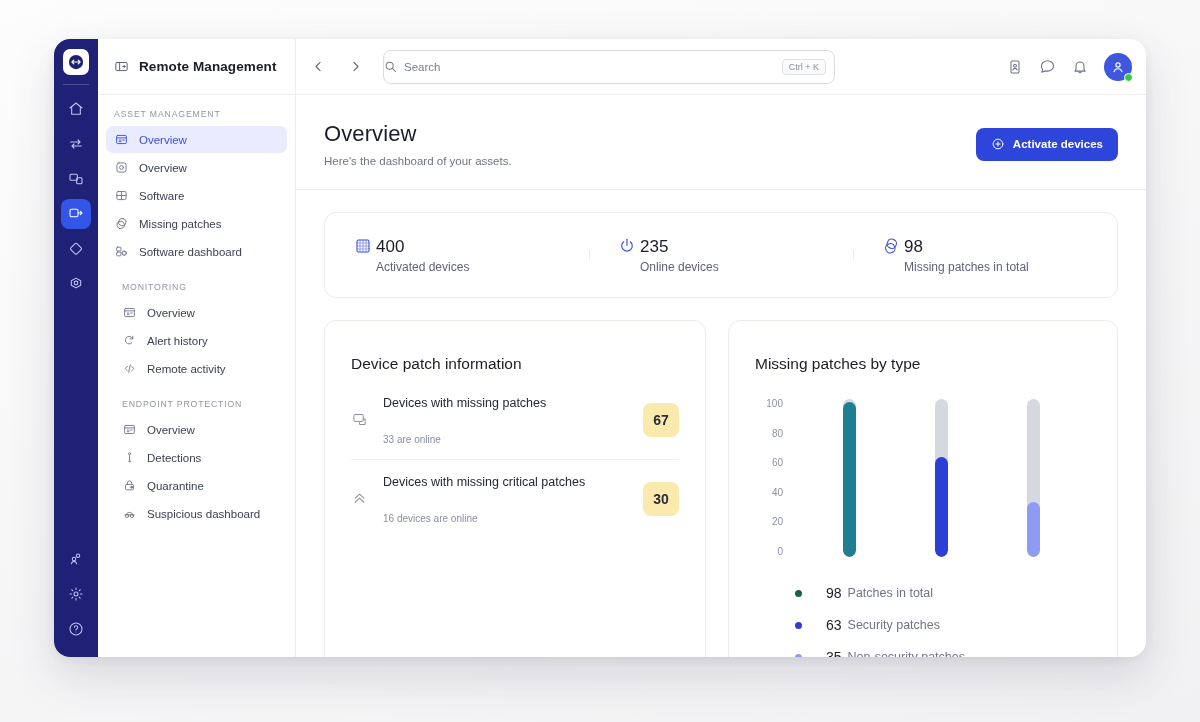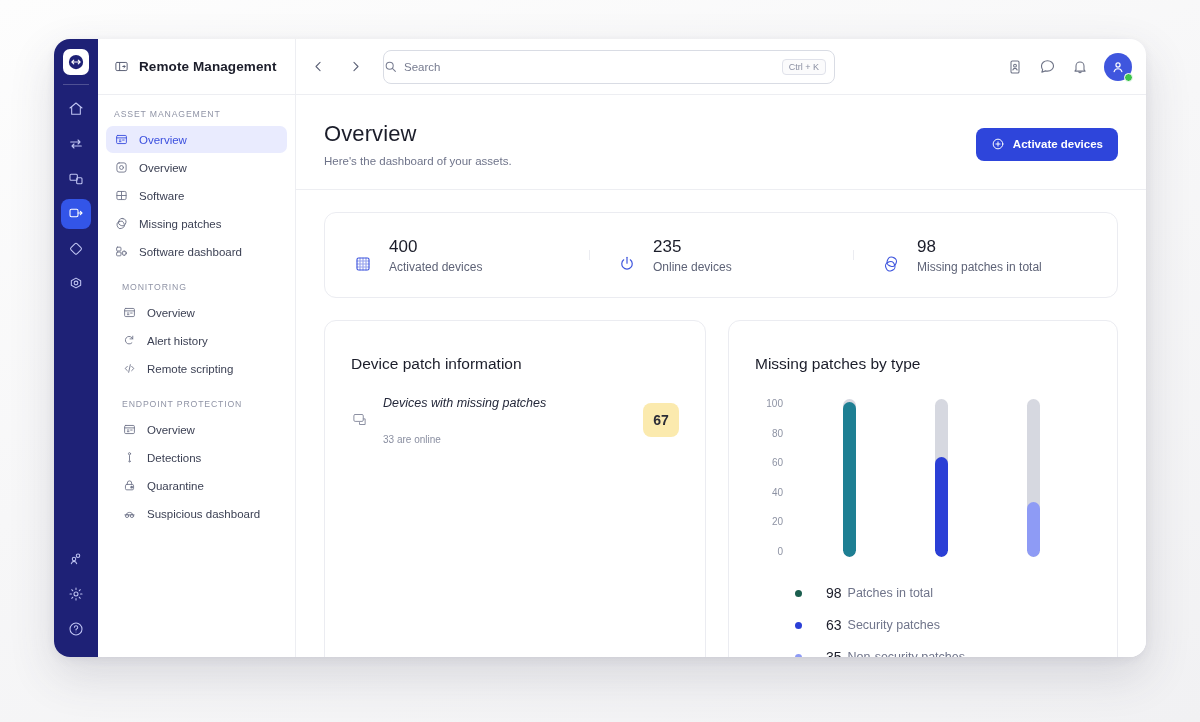--- a/index.html
+++ b/index.html
@@ -143,21 +143,21 @@
 
   
   .content { flex: 1 1 auto; overflow: hidden; padding: 22px 28px 0 28px; background: #fff; }
 
   .card {
     border: 1px solid #EBECF1; border-radius: 12px; background: #fff;
   }
 
   
   .stats { display: flex; height: 86px; align-items: center; margin-bottom: 22px; }
-  .stat { flex: 1 1 0; display: flex; align-items: flex-end; gap: 16px; padding: 0 28px; position: relative; }
+  .stat { flex: 1 1 0; display: flex; align-items: flex-start; gap: 3px; padding: 0 28px; position: relative; }
   .stat + .stat::before {
     content: ""; position: absolute; left: 0; top: 14px; bottom: 14px; width: 1px; background: #EBECF1;
   }
   .stat-ico { width: 20px; height: 20px; display:flex; align-items:center; justify-content:center; }
   .stat-ico svg { stroke: #3F56DE; }
   .stat-val { font-size: 17px; font-weight: 400; color: #1B1D2A; line-height: 1.25; }
   .stat-lbl { font-size: 12px; color: #5E6377; margin-top: 2px; }
 
   
   .cols { display: flex; gap: 22px; }
@@ -169,21 +169,21 @@
   
   .patch-list { margin-top: 8px; }
   .patch-row {
     display: flex; align-items: center; gap: 16px;
     padding: 14px 0; border-bottom: 1px solid #EFF0F4;
   }
   .patch-row:last-child { border-bottom: none; }
   .patch-ico { width: 16px; height: 16px; flex: 0 0 16px; display:flex; align-items:center; justify-content:center; }
   .patch-ico svg { stroke: #8C90A2; }
   .patch-txt { flex: 1 1 auto; min-width: 0; }
-  .patch-name { font-size: 12.5px; color: #24283A; line-height: 1.42; font-style: italic; }
+  .patch-name { font-size: 12.5px; color: #24283A; line-height: 1.42; }
   .patch-sub { font-size: 10px; color: #8A8FA1; margin-top: 21px; }
   .patch-badge {
     flex: 0 0 auto; min-width: 36px; height: 34px; border-radius: 8px;
     background: #FBEAAE; color: #2B2C36;
     font-size: 14px; font-weight: 700;
     display: flex; align-items: center; justify-content: center;
     padding: 0 10px;
   }
 
   
@@ -373,21 +373,21 @@
             </span>
           <span class="nav-item-label">Alert history</span>
         </div>
 
         <div class="nav-item">
           <span class="ico">
               <svg width="13" height="13" viewBox="0 0 24 24" fill="none" stroke-width="1.7" stroke-linecap="round" stroke-linejoin="round">
                 <path d="M8 8l-4 4 4 4M16 8l4 4-4 4M13.5 5l-3 14"></path>
               </svg>
             </span>
-          <span class="nav-item-label">Remote scripting</span>
+          <span class="nav-item-label">Remote activity</span>
         </div>
       </div>
 
       <div class="nav-group">
         <div class="nav-group-label">ENDPOINT PROTECTION</div>
 
         <div class="nav-item">
           <span class="ico">
               <svg width="13" height="13" viewBox="0 0 24 24" fill="none" stroke-width="1.7" stroke-linecap="round" stroke-linejoin="round">
                 <rect x="3" y="4.5" width="18" height="15" rx="2"></rect>
@@ -568,20 +568,33 @@
                     </svg>
                 </span>
                 <span class="patch-txt">
                   <span class="patch-name" style="display:block">Devices with missing patches</span>
                   <span class="patch-sub" style="display:block">33 are online</span>
                 </span>
                 <span class="patch-badge">67</span>
               </div>
 
 
+              <div class="patch-row">
+                <span class="patch-ico">
+                  <svg width="15" height="15" viewBox="0 0 24 24" fill="none" stroke-width="1.7" stroke-linecap="round" stroke-linejoin="round">
+                      <path d="M5 11.5L12 5l7 6.5"></path>
+                      <path d="M5 18L12 11.5 19 18"></path>
+                    </svg>
+                </span>
+                <span class="patch-txt">
+                  <span class="patch-name" style="display:block">Devices with missing critical patches</span>
+                  <span class="patch-sub" style="display:block">16 devices are online</span>
+                </span>
+                <span class="patch-badge">30</span>
+              </div>
 
             </div>
           </div>
         </div>
 
         <div class="card col-right">
           <div class="card-pad">
             <div class="card-title">Missing patches by type</div>
 
             <div class="chart-area">

